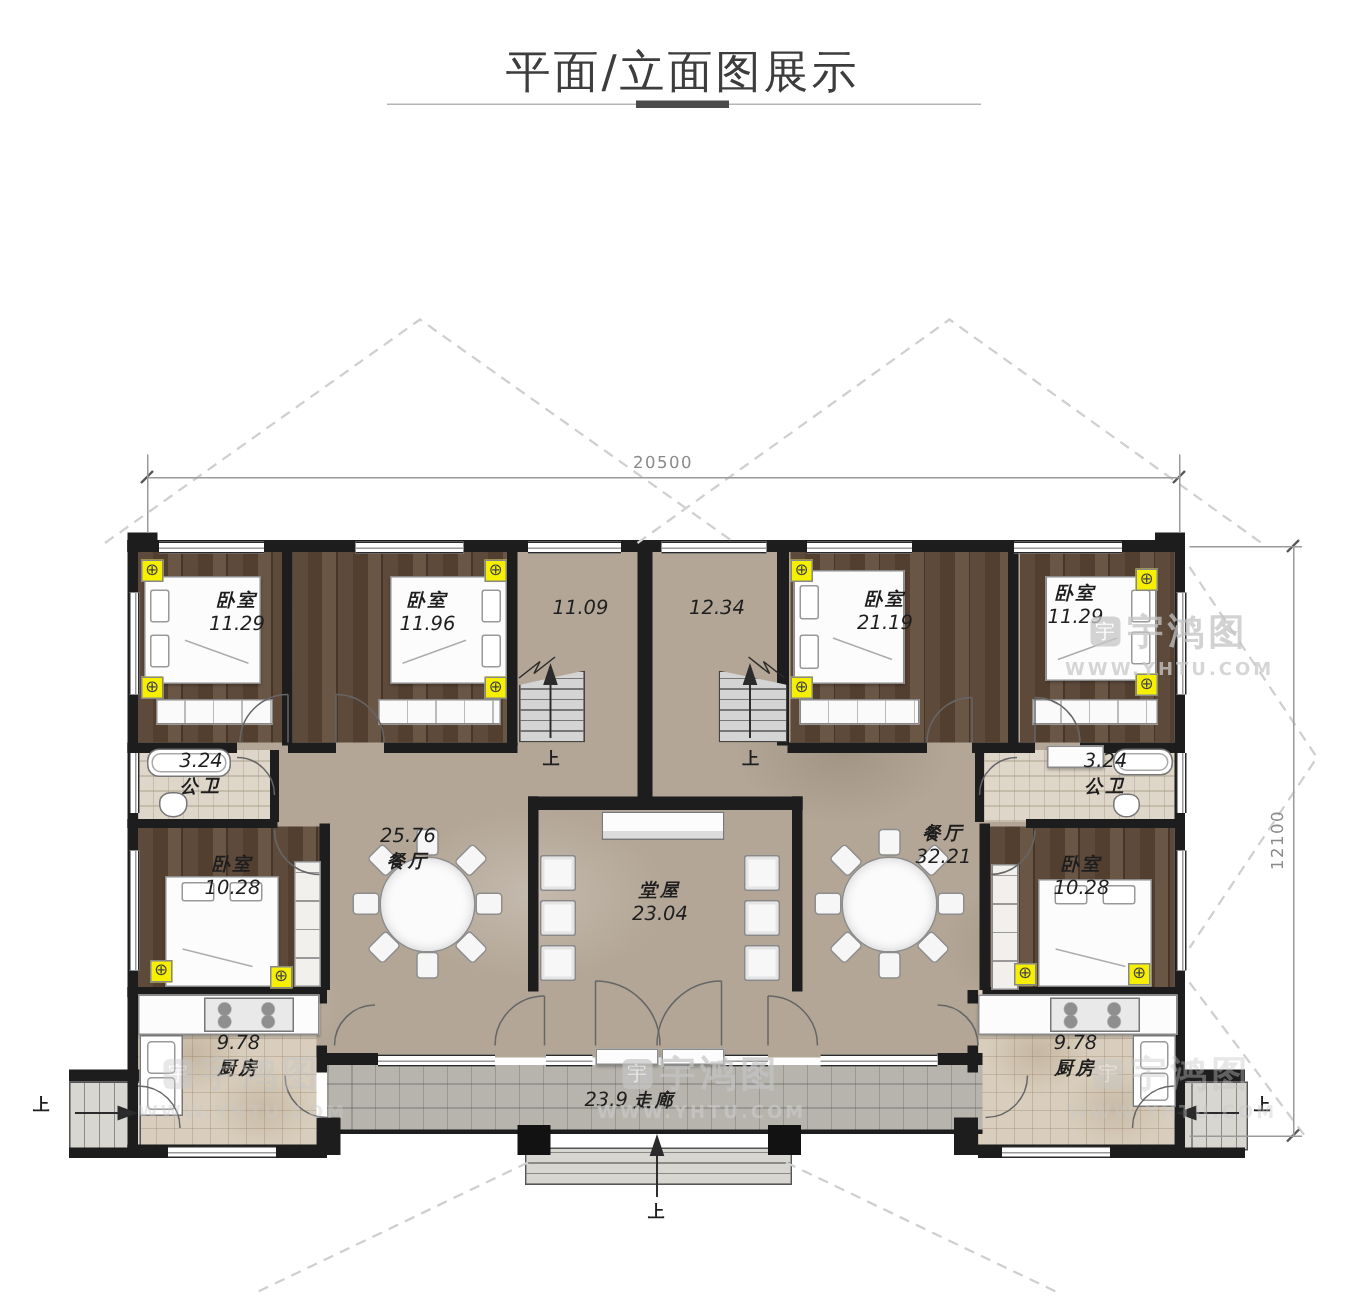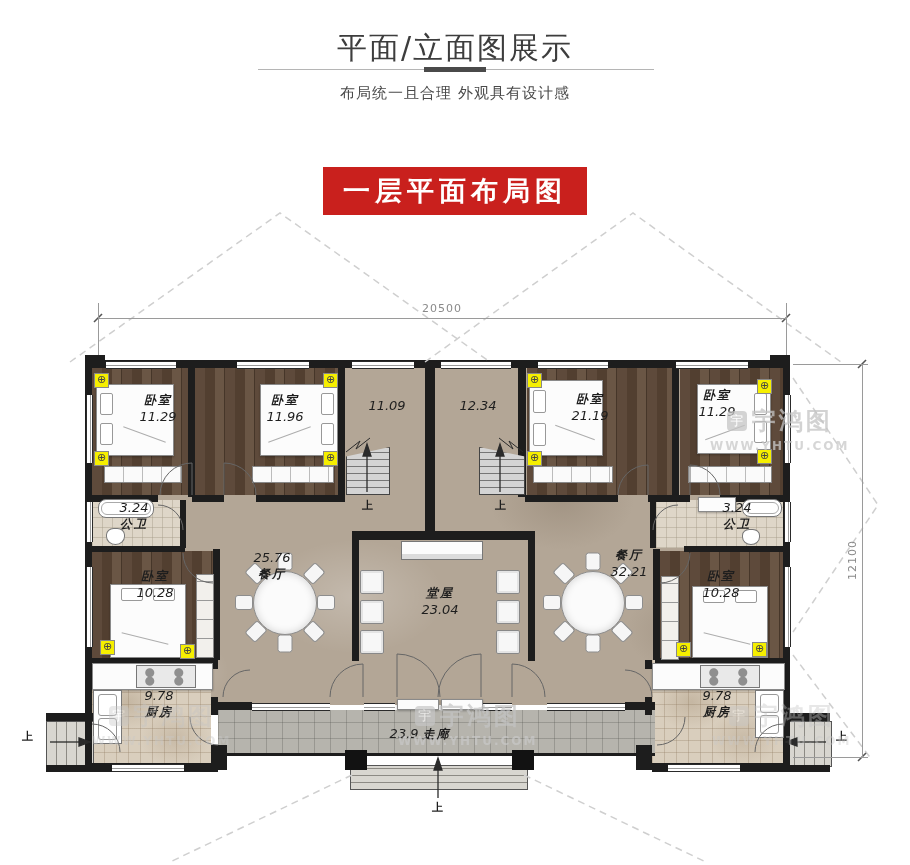--- a/index.html
+++ b/index.html
@@ -96,22 +96,20 @@
   .wm-url{font-size:12px;color:#c9c9c9;letter-spacing:2px;font-weight:600;}
 </style>
 </head>
 <body>
 
 <div id="stage">
 
   <div class="title">平面/立面图展示</div>
   <div class="divline"></div>
   <div class="divmid"></div>
-  <div class="subtitle">布局统一且合理  外观具有设计感</div>
-  <div class="banner">一层平面布局图</div>
 
   <div class="abs marble" style="left:92px;top:366px;width:691px;height:339px"></div>
   <div class="abs wood" style="left:92px;top:368px;width:96px;height:127px"></div>
   <div class="abs wood" style="left:195px;top:368px;width:145px;height:127px"></div>
   <div class="abs wood" style="left:527px;top:368px;width:146px;height:127px"></div>
   <div class="abs wood" style="left:680px;top:368px;width:103px;height:127px"></div>
   <div class="abs bathf" style="left:92px;top:500px;width:90px;height:48px"></div>
   <div class="abs bathf" style="left:656px;top:500px;width:127px;height:48px"></div>
   <div class="abs wood" style="left:92px;top:551px;width:123px;height:110px"></div>
   <div class="abs wood" style="left:660px;top:551px;width:123px;height:110px"></div>

